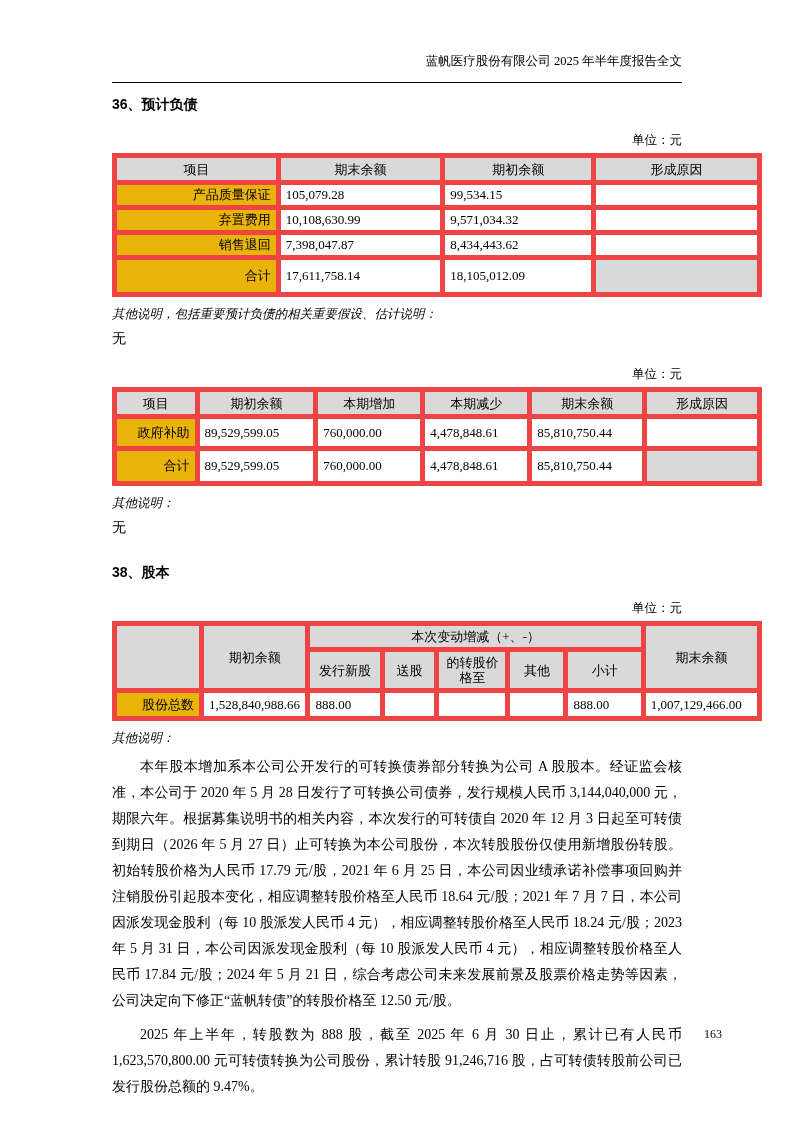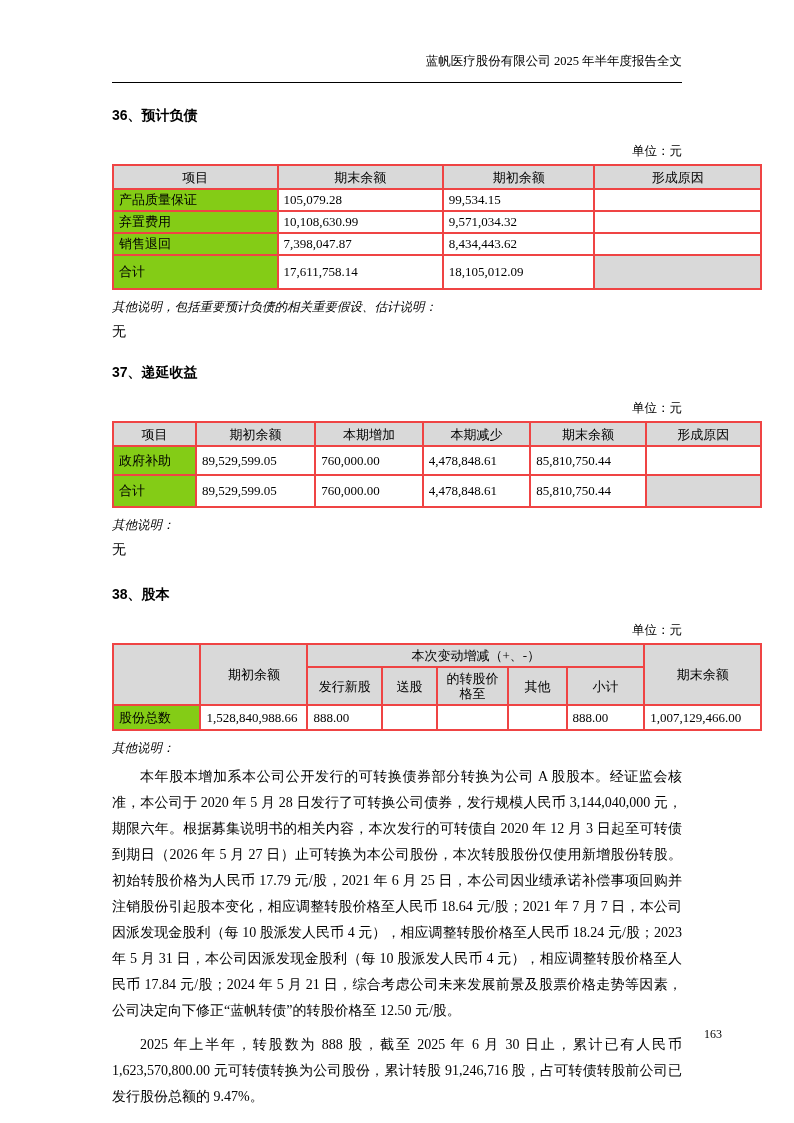--- a/index.html
+++ b/index.html
@@ -11,36 +11,36 @@
   }
   .content{padding:0 112px;}
   .doc-header{
     padding-top:53px;padding-bottom:12px;
     border-bottom:1px solid #000;
     text-align:right;font-size:12.5px;line-height:17px;
   }
   .sec-heading{
     font-family:"Liberation Sans","DejaVu Sans",sans-serif;
     font-weight:700;font-size:14px;line-height:19px;
-    margin-top:23px;
+    margin-top:12px;
   }
   .sec-heading.h37{margin-top:22px;}
   .sec-heading.h38{margin-top:26px;}
   .unit-label{margin-top:18px;text-align:right;font-size:12.5px;line-height:17px;}
   table.t{
     border-collapse:collapse;table-layout:fixed;width:650px;
     margin-top:4px;border:1.5px solid #000;
     font-size:13px;
   }
   table.t th,table.t td{
-    border:2px solid #ef4444;padding:1px 5px;overflow:hidden;
+    border:5px solid #ef4444;padding:1px 5px;overflow:hidden;
     font-weight:normal;white-space:nowrap;
   }
   table.t th{background:#d9d9d9;text-align:center;white-space:normal;line-height:15px;}
-  td.lbl{background:#84cc16;text-align:left;}
+  td.lbl{background:#eab308;text-align:right;}
   td.num{}
   td.g{background:#d9d9d9;}
   .t36 .hr th{height:20px;}
   .t36 td{height:18px;}
   .t36 tr.total td{height:30px;}
   .t37 .hr th{height:20px;}
   .t37 tr.r1 td{height:25px;}
   .t37 tr.total td{height:28px;}
   .t38 tr.hr1 th{height:19px;}
   .t38 tr.hr2 th{height:34px;}
@@ -106,21 +106,20 @@
           <td class="num">17,611,758.14</td>
           <td class="num">18,105,012.09</td>
           <td class="g"></td>
         </tr>
       </tbody>
     </table>
 
     <div class="note">其他说明，包括重要预计负债的相关重要假设、估计说明：</div>
     <div class="none-value">无</div>
 
-    <div class="sec-heading h37">37、递延收益</div>
     <div class="unit-label">单位：元</div>
 
     <table class="t t37">
       <colgroup>
         <col style="width:12.8%">
           <col style="width:18.4%">
           <col style="width:16.6%">
           <col style="width:16.6%">
           <col style="width:17.8%">
           <col style="width:17.8%">

